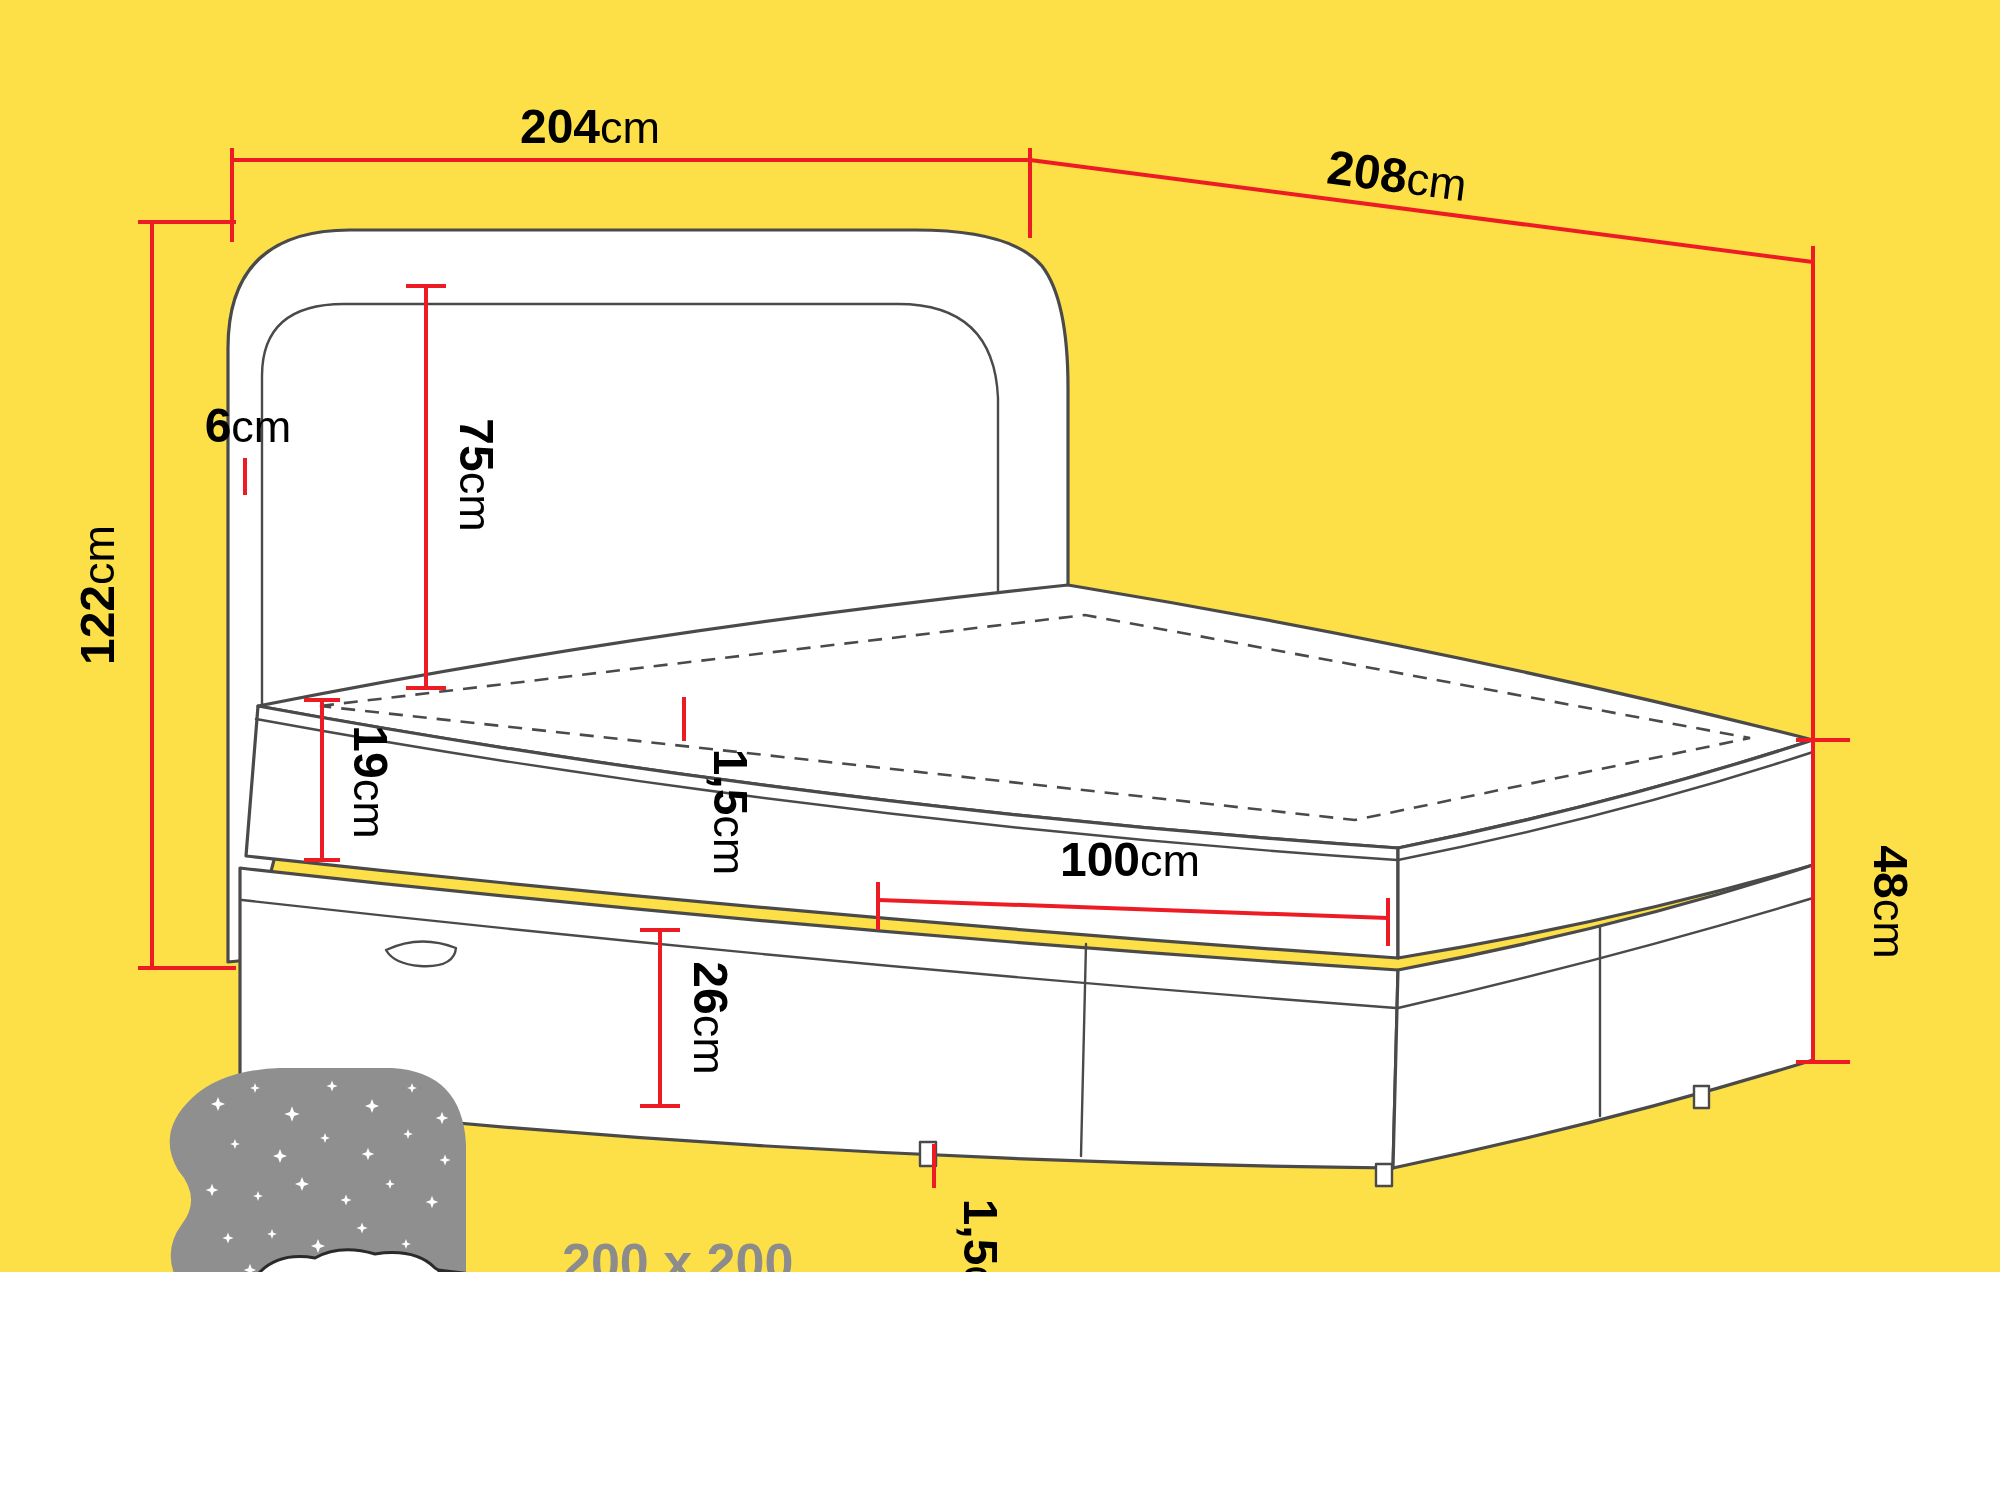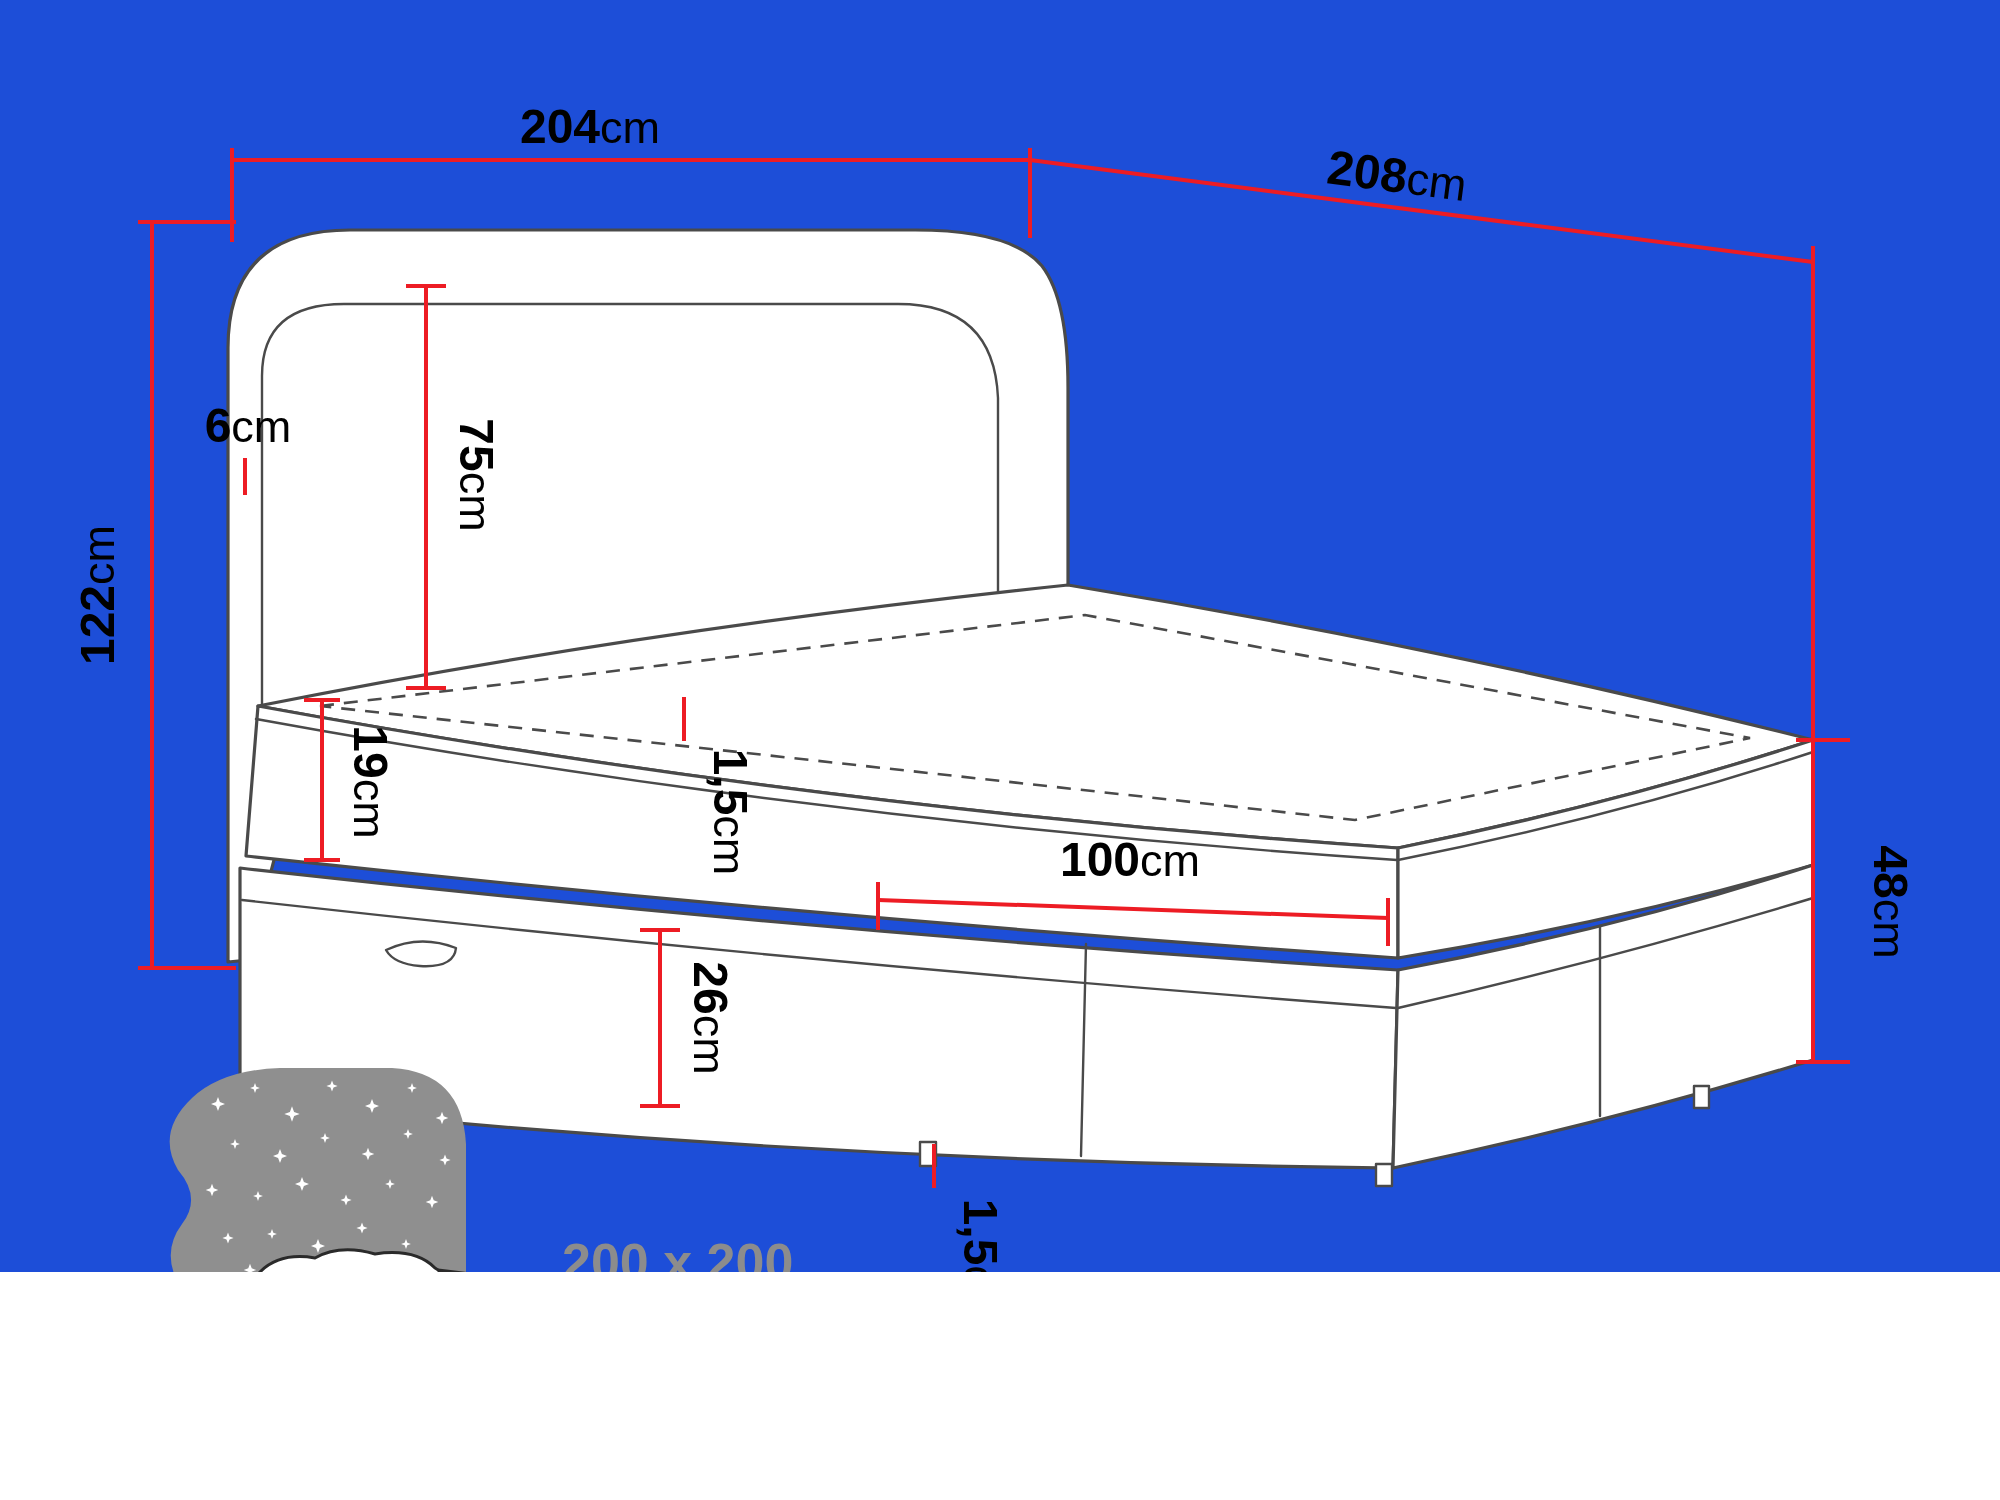--- a/index.html
+++ b/index.html
@@ -1,16 +1,16 @@
 <!DOCTYPE html>
 <html style="--dimension_red: #ed1c24; --outline_gray: #4a4a4a; --icon_gray: #8f8f8f; --text_black: #000000; --size_text_gray: #8c8c8c;"><head>
 <meta charset="utf-8">
 <style>
   html,body { margin:0; padding:0; background:#ffffff; }
-  .wrap { position:relative; width:2000px; height:1272px; background:#1d4ed8; overflow:hidden; }
+  .wrap { position:relative; width:2000px; height:1272px; background:#fde047; overflow:hidden; }
   svg { position:absolute; inset:0; }
 
   .outline      { fill:none; stroke:var(--outline_gray,#4a4a4a); stroke-width:3.2; stroke-linejoin:round; stroke-linecap:round; }
   .outline-fill { fill:#ffffff; stroke:var(--outline_gray,#4a4a4a); stroke-width:3.2; stroke-linejoin:round; }
   .thin         { stroke-width:2.4; }
   .dashed       { fill:none; stroke:var(--outline_gray,#4a4a4a); stroke-width:2.6; stroke-dasharray:14 10; }
   .dim          { fill:none; stroke:var(--dimension_red,#ed1c24); stroke-width:4; stroke-linecap:butt; }
 
   .num  { font-family:"Liberation Sans",sans-serif; font-weight:700; font-size:48px; fill:var(--text_black,#000); }
   .unit { font-weight:400; font-size:45px; }

